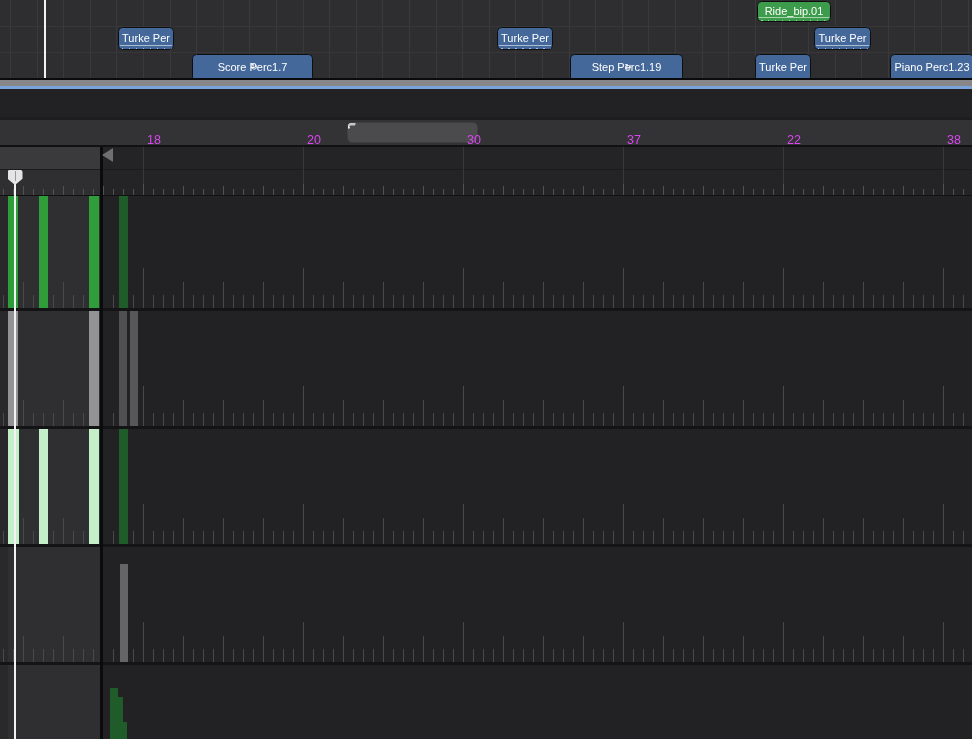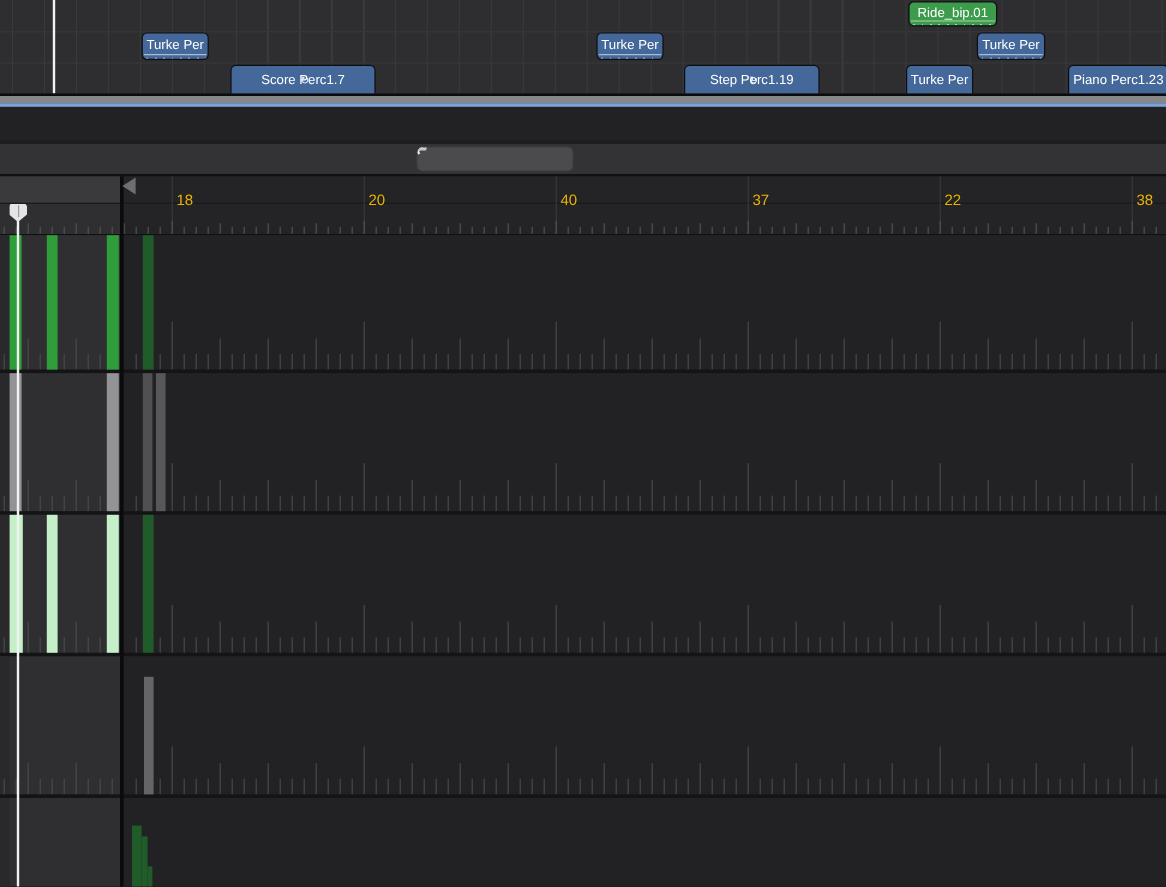--- a/index.html
+++ b/index.html
@@ -51,21 +51,21 @@
   .toolbarline{left:0;top:144.5px;width:972px;height:2px;background:#111113;}
 
   
   .ruler-topL{left:0;top:146.5px;width:100px;height:22px;background:#3a3a3c;}
   .ruler-topR{left:100px;top:146.5px;width:872px;height:22px;background:#242426;}
   .ruler-botL{left:0;top:170px;width:100px;height:25.5px;background:#2f2f31;}
   .ruler-botR{left:100px;top:170px;width:872px;height:25.5px;background:#242426;}
   .ruler-hline{left:0;top:168.5px;width:972px;height:1.5px;background:#1b1b1d;}
   .ruler-bline{left:0;top:194.5px;width:972px;height:1.5px;background:#111113;}
   .bar-vline{top:146.5px;width:1px;height:48px;background:#39393c;}
-  .bar-num{top:160px;color:#eab308;font-size:12.5px;}
+  .bar-num{top:133px;color:#d946ef;font-size:12.5px;}
 
   
   .lane-left{left:0;width:100px;background:#2f2f31;}
   .lane-left-edge{left:0;width:8px;background:#29292b;}
   .lane-right{left:103px;width:869px;background:#222224;}
   .lane-div{left:0;width:972px;height:3px;background:#141416;}
   .tick{width:1px;background:#49494c;}
   .tick.ruler-tick{background:#515154;}
   .step-bar{z-index:10;}
 
@@ -165,21 +165,21 @@
   <div class="ruler-hline"></div>
   <div class="ruler-botL"></div>
   <div class="ruler-botR"></div>
   <div class="ruler-bline"></div>
   <div id="ruler-content">
       <div class="bar-vline" style="left: 143px;"></div>
       <div class="bar-num" style="left: 147px;">18</div>
       <div class="bar-vline" style="left: 303px;"></div>
       <div class="bar-num" style="left: 307px;">20</div>
       <div class="bar-vline" style="left: 463px;"></div>
-      <div class="bar-num" style="left: 467px;">40</div>
+      <div class="bar-num" style="left: 467px;">30</div>
       <div class="bar-vline" style="left: 623px;"></div>
       <div class="bar-num" style="left: 627px;">37</div>
       <div class="bar-vline" style="left: 783px;"></div>
       <div class="bar-num" style="left: 787px;">22</div>
       <div class="bar-vline" style="left: 943px;"></div>
       <div class="bar-num" style="left: 947px;">38</div>
       <div class="tick ruler-tick" style="left: 3px; top: 188.5px; height: 6px;"></div>
       <div class="tick ruler-tick" style="left: 13px; top: 188.5px; height: 6px;"></div>
       <div class="tick ruler-tick" style="left: 23px; top: 185.5px; height: 9px;"></div>
       <div class="tick ruler-tick" style="left: 33px; top: 188.5px; height: 6px;"></div>

